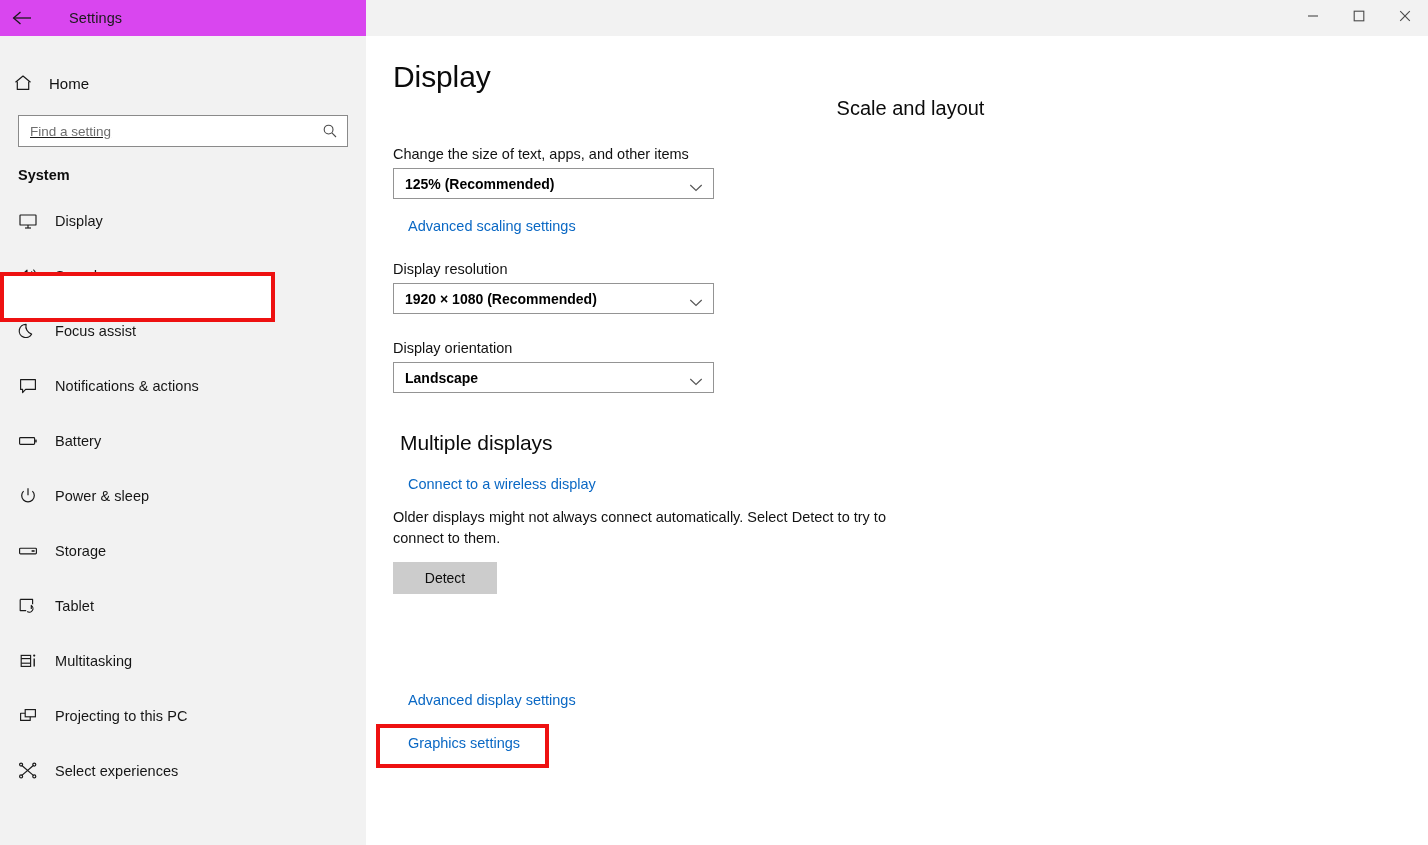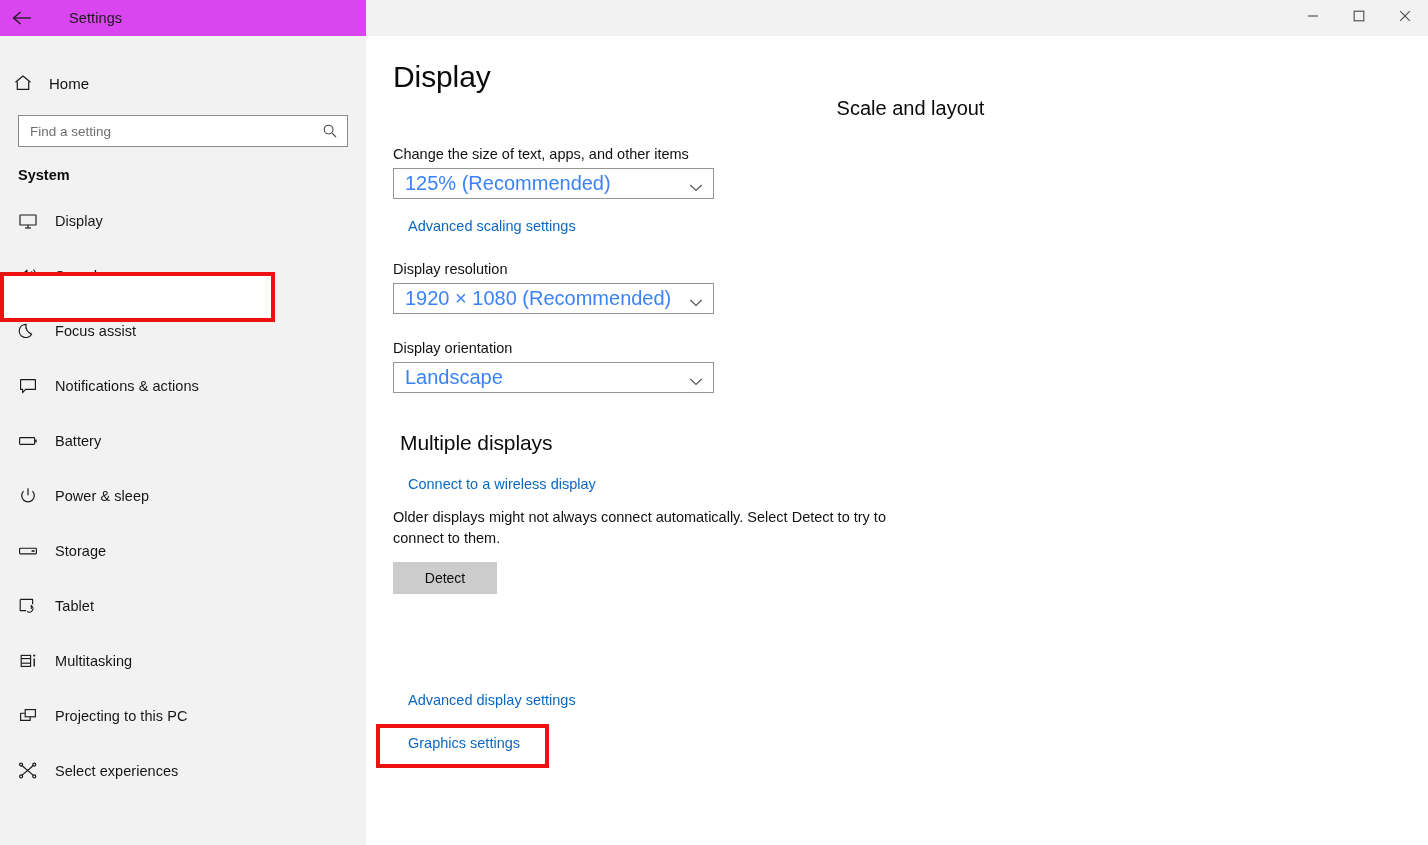--- a/index.html
+++ b/index.html
@@ -73,20 +73,21 @@
   }
   .search-box {
     width: 330px; height: 32px;
     border: 1px solid #8a8a8a;
     background: #ffffff;
     font-family: "Liberation Sans", sans-serif;
     font-size: 13.5px;
     color: #1a1a1a;
     padding: 0 34px 0 11px;
     outline: none;
+    text-decoration: underline;
   }
   .search-box::placeholder { color: #6e6e6e; opacity: 1; }
   .search-ic {
     position: absolute; right: 9px; top: 7px;
     width: 18px; height: 18px;
     display: flex; align-items: center; justify-content: center;
     pointer-events: none;
   }
 
   .section-title {
@@ -159,22 +160,23 @@
   .combo {
     position: relative;
     margin-left: 27px;
     width: 321px; height: 31px;
     border: 1px solid #949494;
     background: #ffffff;
     display: flex; align-items: center;
     cursor: default;
   }
   .combo .val {
-    font-size: 20px; color: #3b82f6;
+    font-size: 14px; color: #000000;
     margin-left: 11px;
+    font-weight: bold;
   }
   .combo .chev {
     position: absolute; right: 10px; top: 10px;
   }
   .link {
     display: inline-block;
     font-size: 14.5px;
     color: #0a68c4;
     margin-left: 42px;
     cursor: default;

